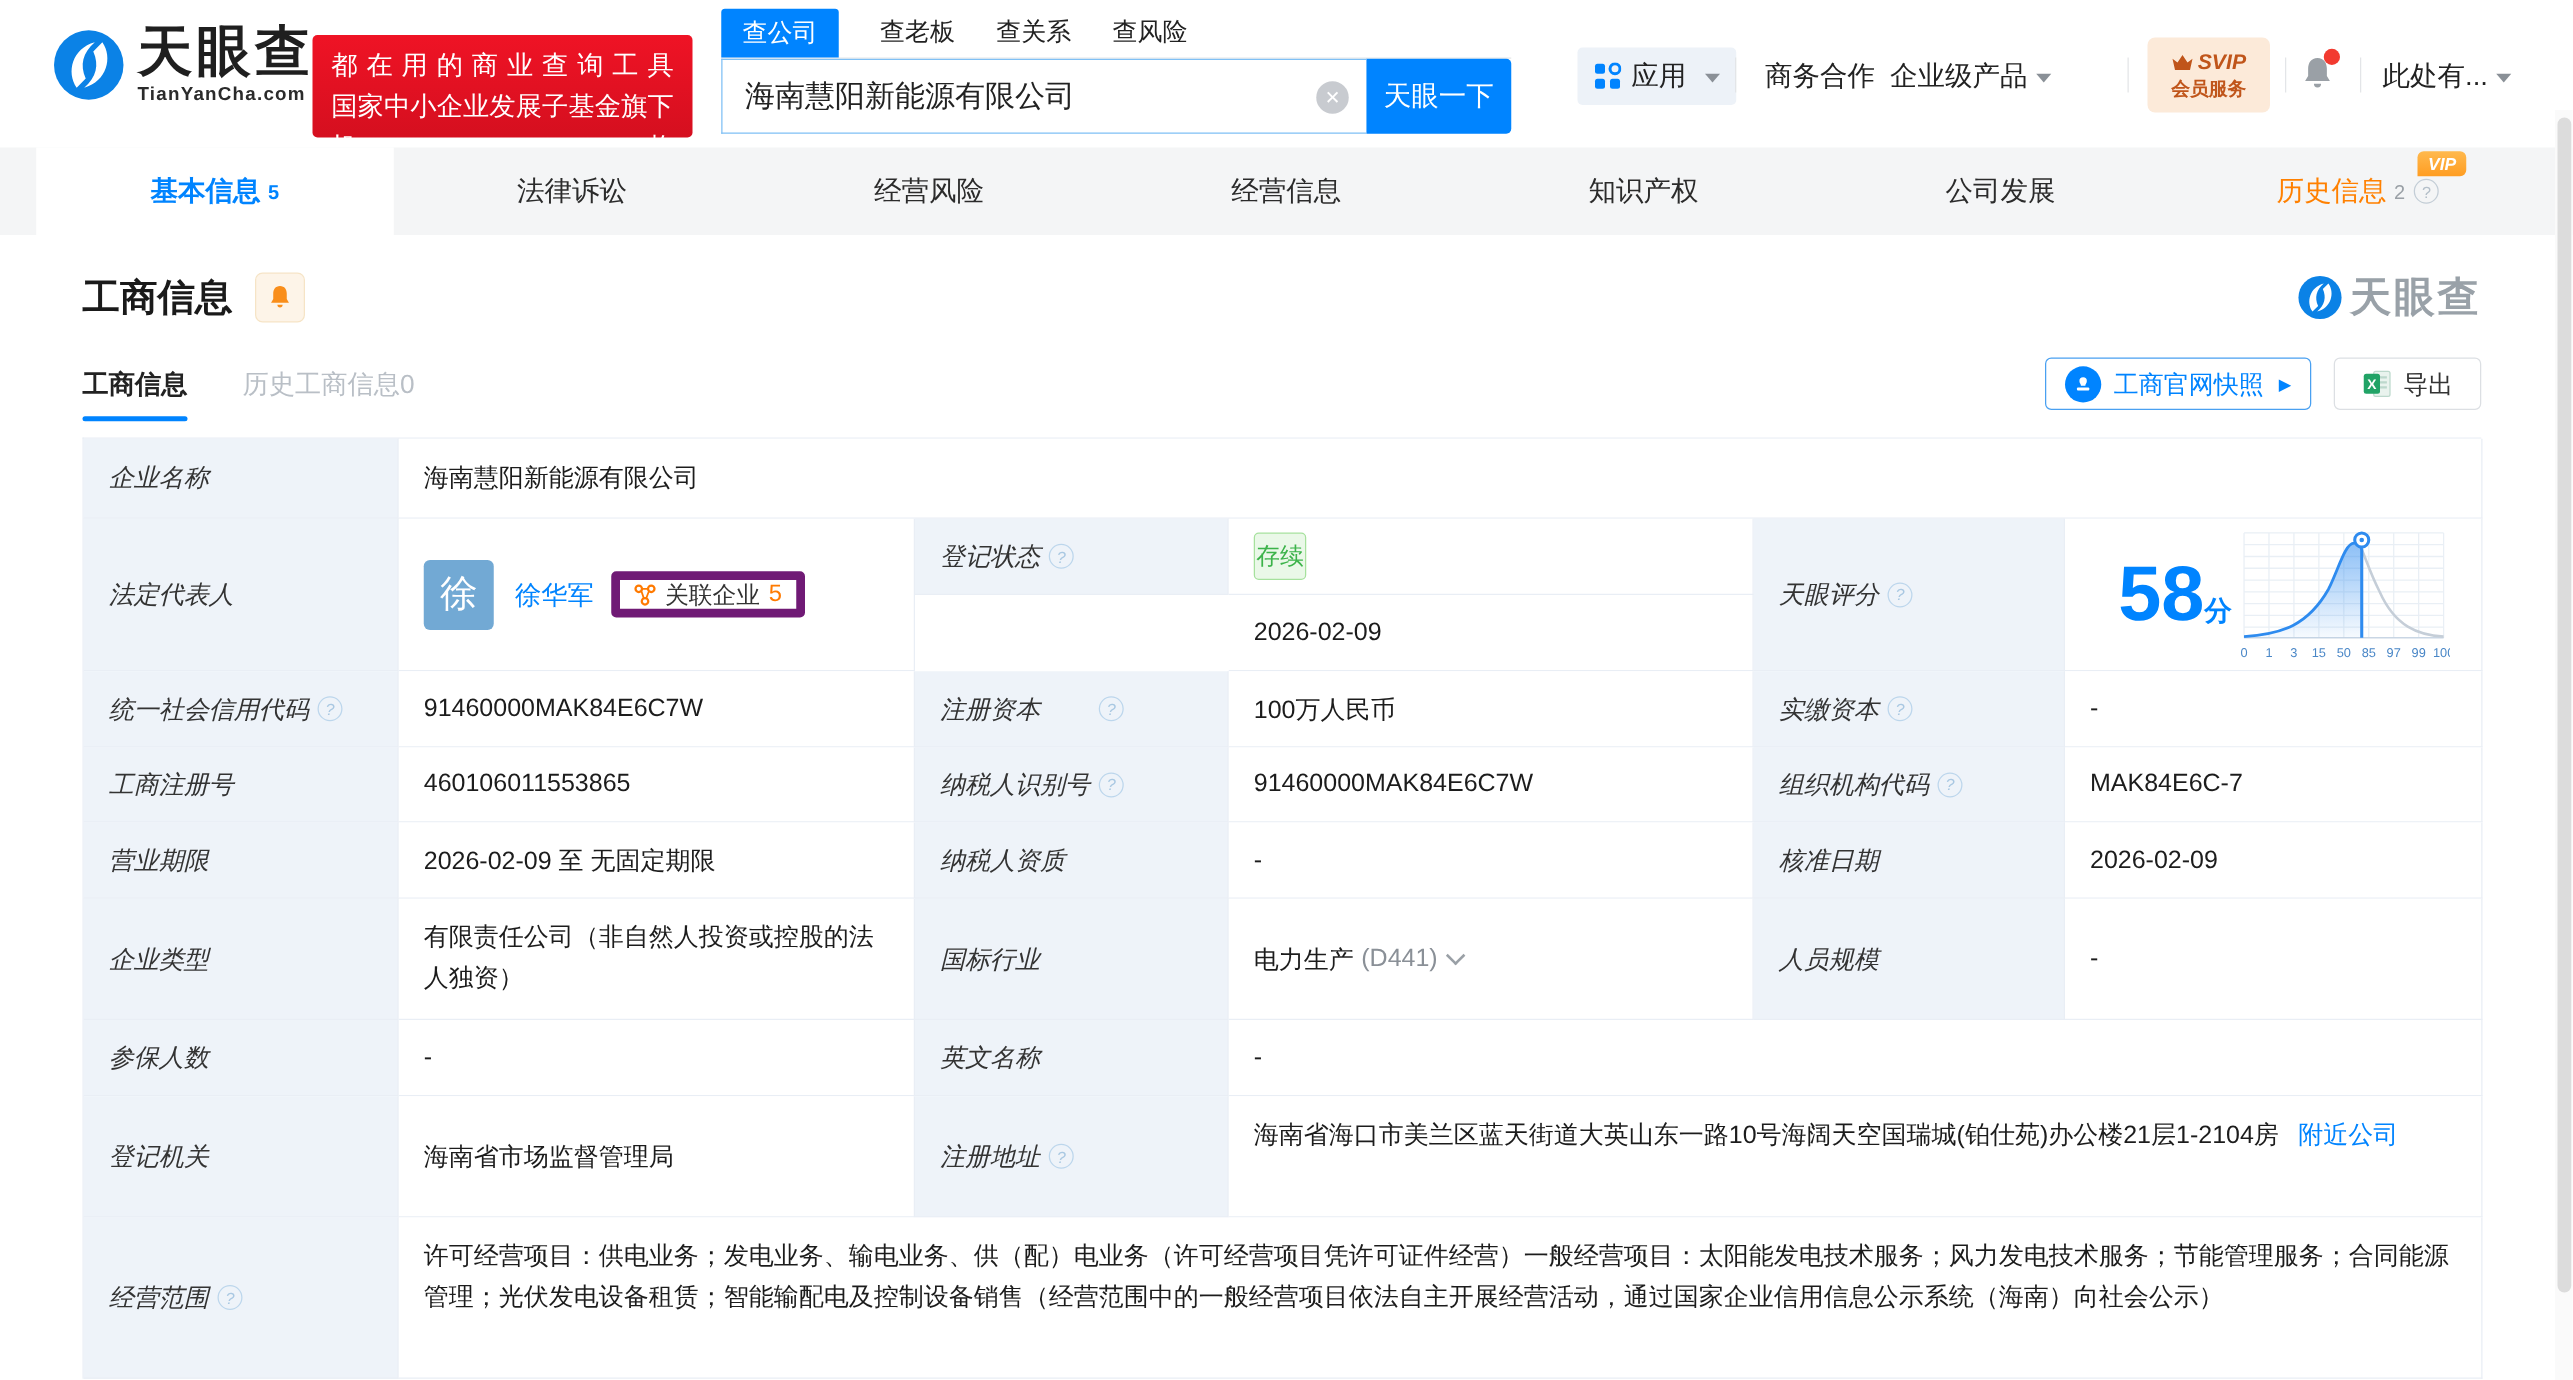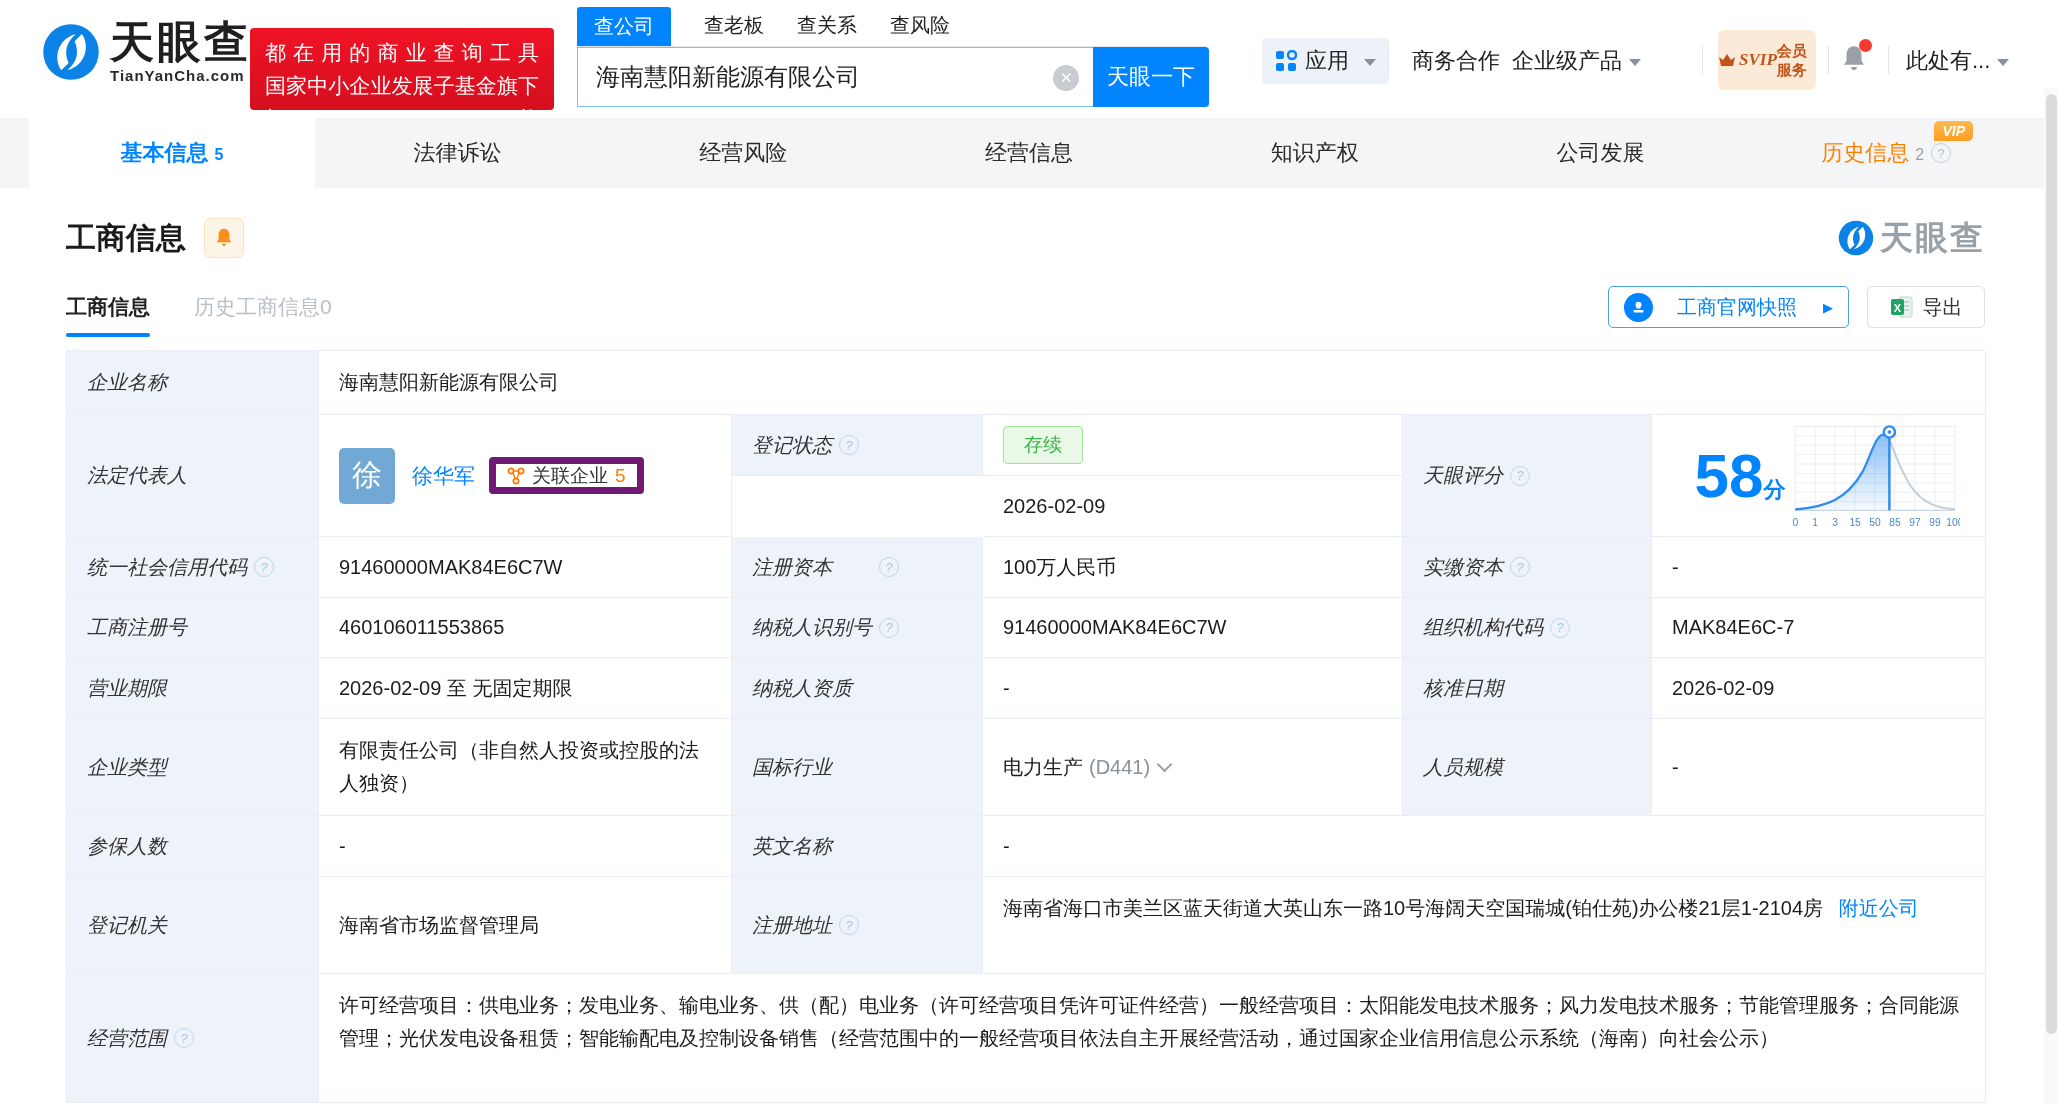--- a/index.html
+++ b/index.html
@@ -29,22 +29,22 @@
     background:#c8cbd0; color:#fff; font-size:15px; display:flex; align-items:center; justify-content:center; cursor:pointer; }
   .search-btn { width:116px; height:60px; background:#0084ff; color:#fff; font-size:22px; border:none;
     border-radius:0 4px 4px 0; cursor:pointer; font-family:inherit; }
 
   .nav-item { position:absolute; top:38px; height:46px; display:flex; align-items:center; font-size:22px; color:#222; cursor:pointer; }
   .apps-btn { left:1262px; background:#edf2f8; border-radius:4px; padding:0 13px; gap:8px; }
   .caret { width:0; height:0; border-left:6px solid transparent; border-right:6px solid transparent;
     border-top:7px solid #8a9097; margin-left:7px; margin-top:3px; }
   .nav-divider { position:absolute; top:46px; width:1px; height:28px; background:#e3e5e8; }
   .svip-badge { position:absolute; left:1718px; top:30px; width:98px; height:60px; background:#fcead9;
-    border-radius:6px; display:flex; flex-direction:row; align-items:center; justify-content:center;
-    color:#c0551a; cursor:pointer;font-family:Liberation Serif, serif; }
+    border-radius:6px; display:flex; flex-direction:column; align-items:center; justify-content:center;
+    color:#c0551a; cursor:pointer; }
   .svip-top { font-size:17px; font-weight:800; font-style:italic; display:flex; align-items:center; gap:3px; }
   .svip-bottom { font-size:15px; font-weight:700; margin-top:2px; }
   .bell-wrap { position:absolute; left:1840px; top:44px; cursor:pointer; }
   .red-dot { position:absolute; right:-4px; top:-5px; width:13px; height:13px; border-radius:50%; background:#f23a30; }
 
   
   .tabbar { position:absolute; top:118px; left:0; width:2058px; height:70px; background:#f4f5f6; display:flex; padding:0 29px; }
   .tab { flex:1; display:flex; align-items:center; justify-content:center; font-size:22px; color:#2b2b2b; cursor:pointer; position:relative; }
   .tab.active { background:#fff; color:#0084ff; font-weight:700; }
   .tab .count { font-size:16px; margin-left:6px; margin-top:4px; }
@@ -63,38 +63,38 @@
   .bell-btn { width:40px; height:40px; margin-left:18px; background:#fdf4e8; border:1px solid #f6e4c6;
     border-radius:6px; display:flex; align-items:center; justify-content:center; cursor:pointer; }
   .watermark { margin-left:auto; display:flex; align-items:center; gap:6px; }
   .watermark-text { font-size:33px; font-weight:800; color:#99a1a8; letter-spacing:2px; }
 
   .subtab-row { position:relative; margin:26px 73px 0 66px; display:flex; align-items:center; height:42px; }
   .subtab-active { font-size:21px; font-weight:700; color:#222; position:relative; cursor:pointer; }
   .subtab-active::after { content:""; position:absolute; left:0; right:0; bottom:-16px; height:4px; background:#0084ff; border-radius:2px; }
   .subtab { font-size:21px; color:#b9bfc6; margin-left:44px; cursor:pointer; }
   .head-btns { margin-left:auto; display:flex; gap:18px; }
-  .snapshot-btn { display:flex; align-items:center; gap:24px; height:42px; padding:0 15px;
+  .snapshot-btn { display:flex; align-items:center; gap:10px; height:42px; padding:0 15px;
     border:1px solid #49a0f1; border-radius:5px; background:#fff; color:#0084ff; font-size:20px; cursor:pointer; font-family:Liberation Sans, sans-serif; }
   .stamp-circle { width:29px; height:29px; border-radius:50%; background:#0084ff; display:flex; align-items:center; justify-content:center; }
   .snap-arrow { font-size:13px; margin-left:2px; }
   .export-btn { display:flex; align-items:center; justify-content:center; gap:9px; height:42px; width:118px;
     border:1px solid #dcdfe3; border-radius:5px; background:#fff; color:#333; font-size:20px; cursor:pointer; font-family:inherit; }
 
   
   .grid { margin:22px 73px 0 66px; width:1919px; display:grid;
     grid-template-columns:252px 413px 251px 420px 249px 334px;
     grid-template-rows:64px 61px 61px 61px 60px 61px 97px 61px 97px 129px;
     border-top:1px solid #e9eef5; border-left:1px solid #e9eef5; }
   .cell { border-right:1px solid #e9eef5; border-bottom:1px solid #e9eef5; display:flex; align-items:center;
     padding:0 18px 0 20px; font-size:20px; color:#1c1c1c; background:#fff; }
   .lbl { background:#eef3f9; color:#333;font-style:italic; }
   .multiline { align-items:flex-start; padding-top:15px; line-height:33px; display:block; }
   .badge-green { background:#eaf8e8; border:1px solid #a6e19d; color:#3cb34a; font-size:19px;
-    padding:5px 20px; border-radius:4px; }
+    padding:5px 1px; border-radius:4px; }
   .avatar { width:56px; height:56px; border-radius:5px; background:#72a9d4; color:#fff; font-size:30px;
     display:flex; align-items:center; justify-content:center; flex:none; }
   .rep-link { color:#0084ff; font-size:21px; margin-left:17px; cursor:pointer; }
   .rel-badge { display:flex; align-items:center; gap:7px; border:7px solid #701a75; border-radius:4px;
     height:37px; padding:0 11px; margin-left:14px; font-size:19px; color:#333; cursor:pointer; background:#fff; }
   .rel-count { color:#ff7a00; }
   .link-blue { color:#0084ff; cursor:pointer; }
   .chev { display:inline-block; width:11px; height:11px; border-right:2px solid #9aa0a6; border-bottom:2px solid #9aa0a6;
     transform:rotate(45deg); margin-left:9px; margin-top:-6px; }
   .score-cell { display:flex; align-items:center; justify-content:center; padding:0 8px 0 26px; }

